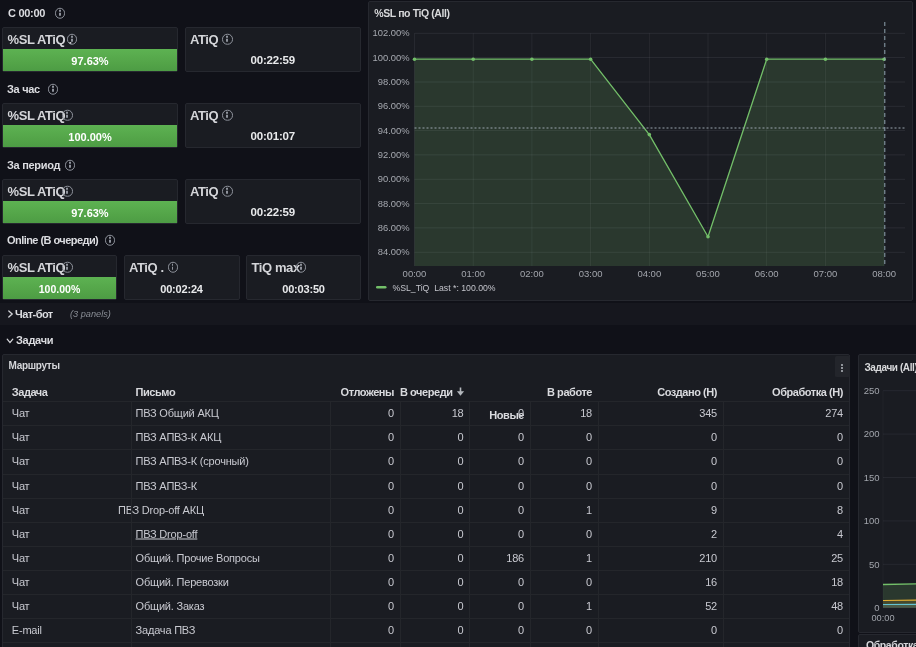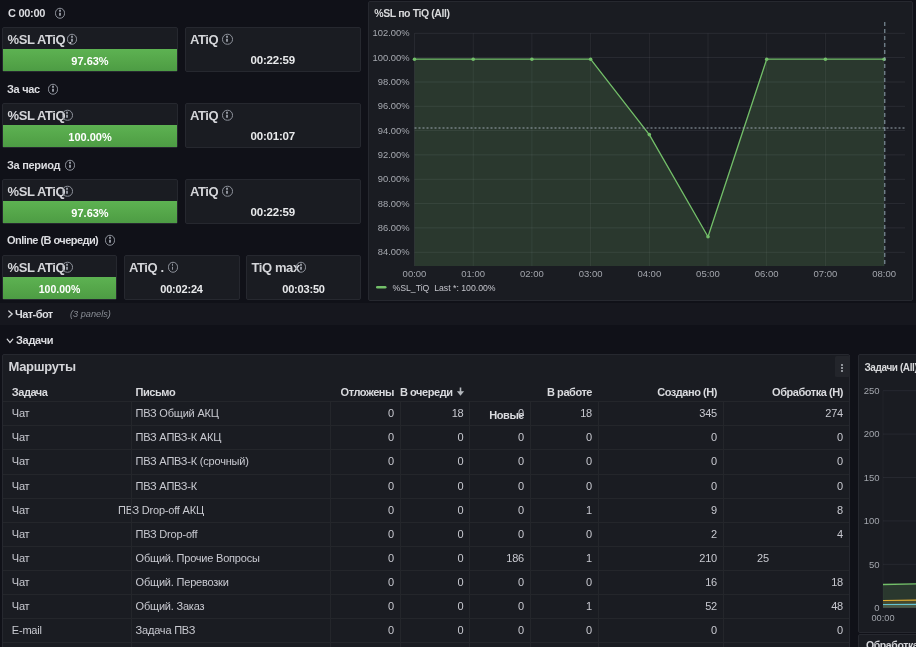--- a/index.html
+++ b/index.html
@@ -74,21 +74,21 @@
 <svg style="position:absolute;left:7px;top:309.5px" width="7" height="8">
       <path d="M1.8 1 L5.2 4 L1.8 7" stroke="#d4d5d9" stroke-width="1.3" fill="none" stroke-linecap="round"></path>
     </svg>
 <div class="t rh" style="left:15px;top:313.5px;letter-spacing:-0.55px">Чат-бот</div>
 <div class="t " style="left:70px;top:314.5px;font-size:9.2px;color:#8a8e96"><i>(3 panels)</i></div>
 <svg style="position:absolute;left:5.5px;top:337.5px" width="8" height="7">
       <path d="M1.2 1.2 L4 4.6 L6.8 1.2" stroke="#d4d5d9" stroke-width="1.3" fill="none" stroke-linecap="round"></path>
     </svg>
 <div class="t rh" style="left:16px;top:340px;">Задачи</div>
 <div class="p" style="left:2px;top:354px;width:848px;height:299px"></div>
-<div class="t pl" style="left:8.5px;top:365.5px;letter-spacing:-0.3px;font-size:13px">Маршруты</div>
+<div class="t pl" style="left:8.5px;top:365.5px;letter-spacing:-0.3px;font-size:10px">Маршруты</div>
 <div style="position:absolute;left:835px;top:355.5px;width:14.5px;height:21.5px;background:#23252b;border-radius:1.5px"></div>
 <div style="position:absolute;left:841.3px;top:363.59999999999997px;width:2.2px;height:2.2px;border-radius:50%;background:#b6bac0"></div>
 <div style="position:absolute;left:841.3px;top:366.79999999999995px;width:2.2px;height:2.2px;border-radius:50%;background:#b6bac0"></div>
 <div style="position:absolute;left:841.3px;top:369.99999999999994px;width:2.2px;height:2.2px;border-radius:50%;background:#b6bac0"></div>
 <div class="t th" style="left:11.8px;top:391.5px;">Задача</div>
 <div class="t th" style="left:135.6px;top:391.5px;">Письмо</div>
 <div class="t th r" style="left:234px;width:160px;top:391.5px;">Отложены</div>
 <div class="t th r" style="left:292.5px;width:160px;top:391.5px;">В очереди</div>
 <div class="t th r" style="left:364px;width:160px;top:415px;text-align:right;">Новые</div>
 <div class="t th r" style="left:432px;width:160px;top:391.5px;">В работе</div>
@@ -132,35 +132,35 @@
 <div class="t td r" style="left:683px;width:160px;top:485.5px;">0</div>
 <div class="t td" style="left:11.8px;top:509.6px;">Чат</div>
 <div class="t td" style="left:118px;top:509.6px;">ПВЗ Drop-off АКЦ</div>
 <div class="t td r" style="left:234px;width:160px;top:509.6px;">0</div>
 <div class="t td r" style="left:303.5px;width:160px;top:509.6px;">0</div>
 <div class="t td r" style="left:364px;width:160px;top:509.6px;">0</div>
 <div class="t td r" style="left:432px;width:160px;top:509.6px;">1</div>
 <div class="t td r" style="left:557px;width:160px;top:509.6px;">9</div>
 <div class="t td r" style="left:683px;width:160px;top:509.6px;">8</div>
 <div class="t td" style="left:11.8px;top:533.7px;">Чат</div>
-<div class="t td" style="left:135.6px;top:533.7px;">ПВЗ Drop-off</div>
+<div class="t td" style="left:135.6px;top:533.7px;text-decoration:underline;">ПВЗ Drop-off</div>
 <div class="t td r" style="left:234px;width:160px;top:533.7px;">0</div>
 <div class="t td r" style="left:303.5px;width:160px;top:533.7px;">0</div>
 <div class="t td r" style="left:364px;width:160px;top:533.7px;">0</div>
 <div class="t td r" style="left:432px;width:160px;top:533.7px;">0</div>
 <div class="t td r" style="left:557px;width:160px;top:533.7px;">2</div>
 <div class="t td r" style="left:683px;width:160px;top:533.7px;">4</div>
 <div class="t td" style="left:11.8px;top:557.8px;">Чат</div>
 <div class="t td" style="left:135.6px;top:557.8px;">Общий. Прочие Вопросы</div>
 <div class="t td r" style="left:234px;width:160px;top:557.8px;">0</div>
 <div class="t td r" style="left:303.5px;width:160px;top:557.8px;">0</div>
 <div class="t td r" style="left:364px;width:160px;top:557.8px;">186</div>
 <div class="t td r" style="left:432px;width:160px;top:557.8px;">1</div>
 <div class="t td r" style="left:557px;width:160px;top:557.8px;">210</div>
-<div class="t td r" style="left:683px;width:160px;top:557.8px;text-align:center;">25</div>
+<div class="t td r" style="left:683px;width:160px;top:557.8px;">25</div>
 <div class="t td" style="left:11.8px;top:581.9px;">Чат</div>
 <div class="t td" style="left:135.6px;top:581.9px;">Общий. Перевозки</div>
 <div class="t td r" style="left:234px;width:160px;top:581.9px;">0</div>
 <div class="t td r" style="left:303.5px;width:160px;top:581.9px;">0</div>
 <div class="t td r" style="left:364px;width:160px;top:581.9px;">0</div>
 <div class="t td r" style="left:432px;width:160px;top:581.9px;">0</div>
 <div class="t td r" style="left:557px;width:160px;top:581.9px;">16</div>
 <div class="t td r" style="left:683px;width:160px;top:581.9px;">18</div>
 <div class="t td" style="left:11.8px;top:606.0px;">Чат</div>
 <div class="t td" style="left:135.6px;top:606.0px;">Общий. Заказ</div>

